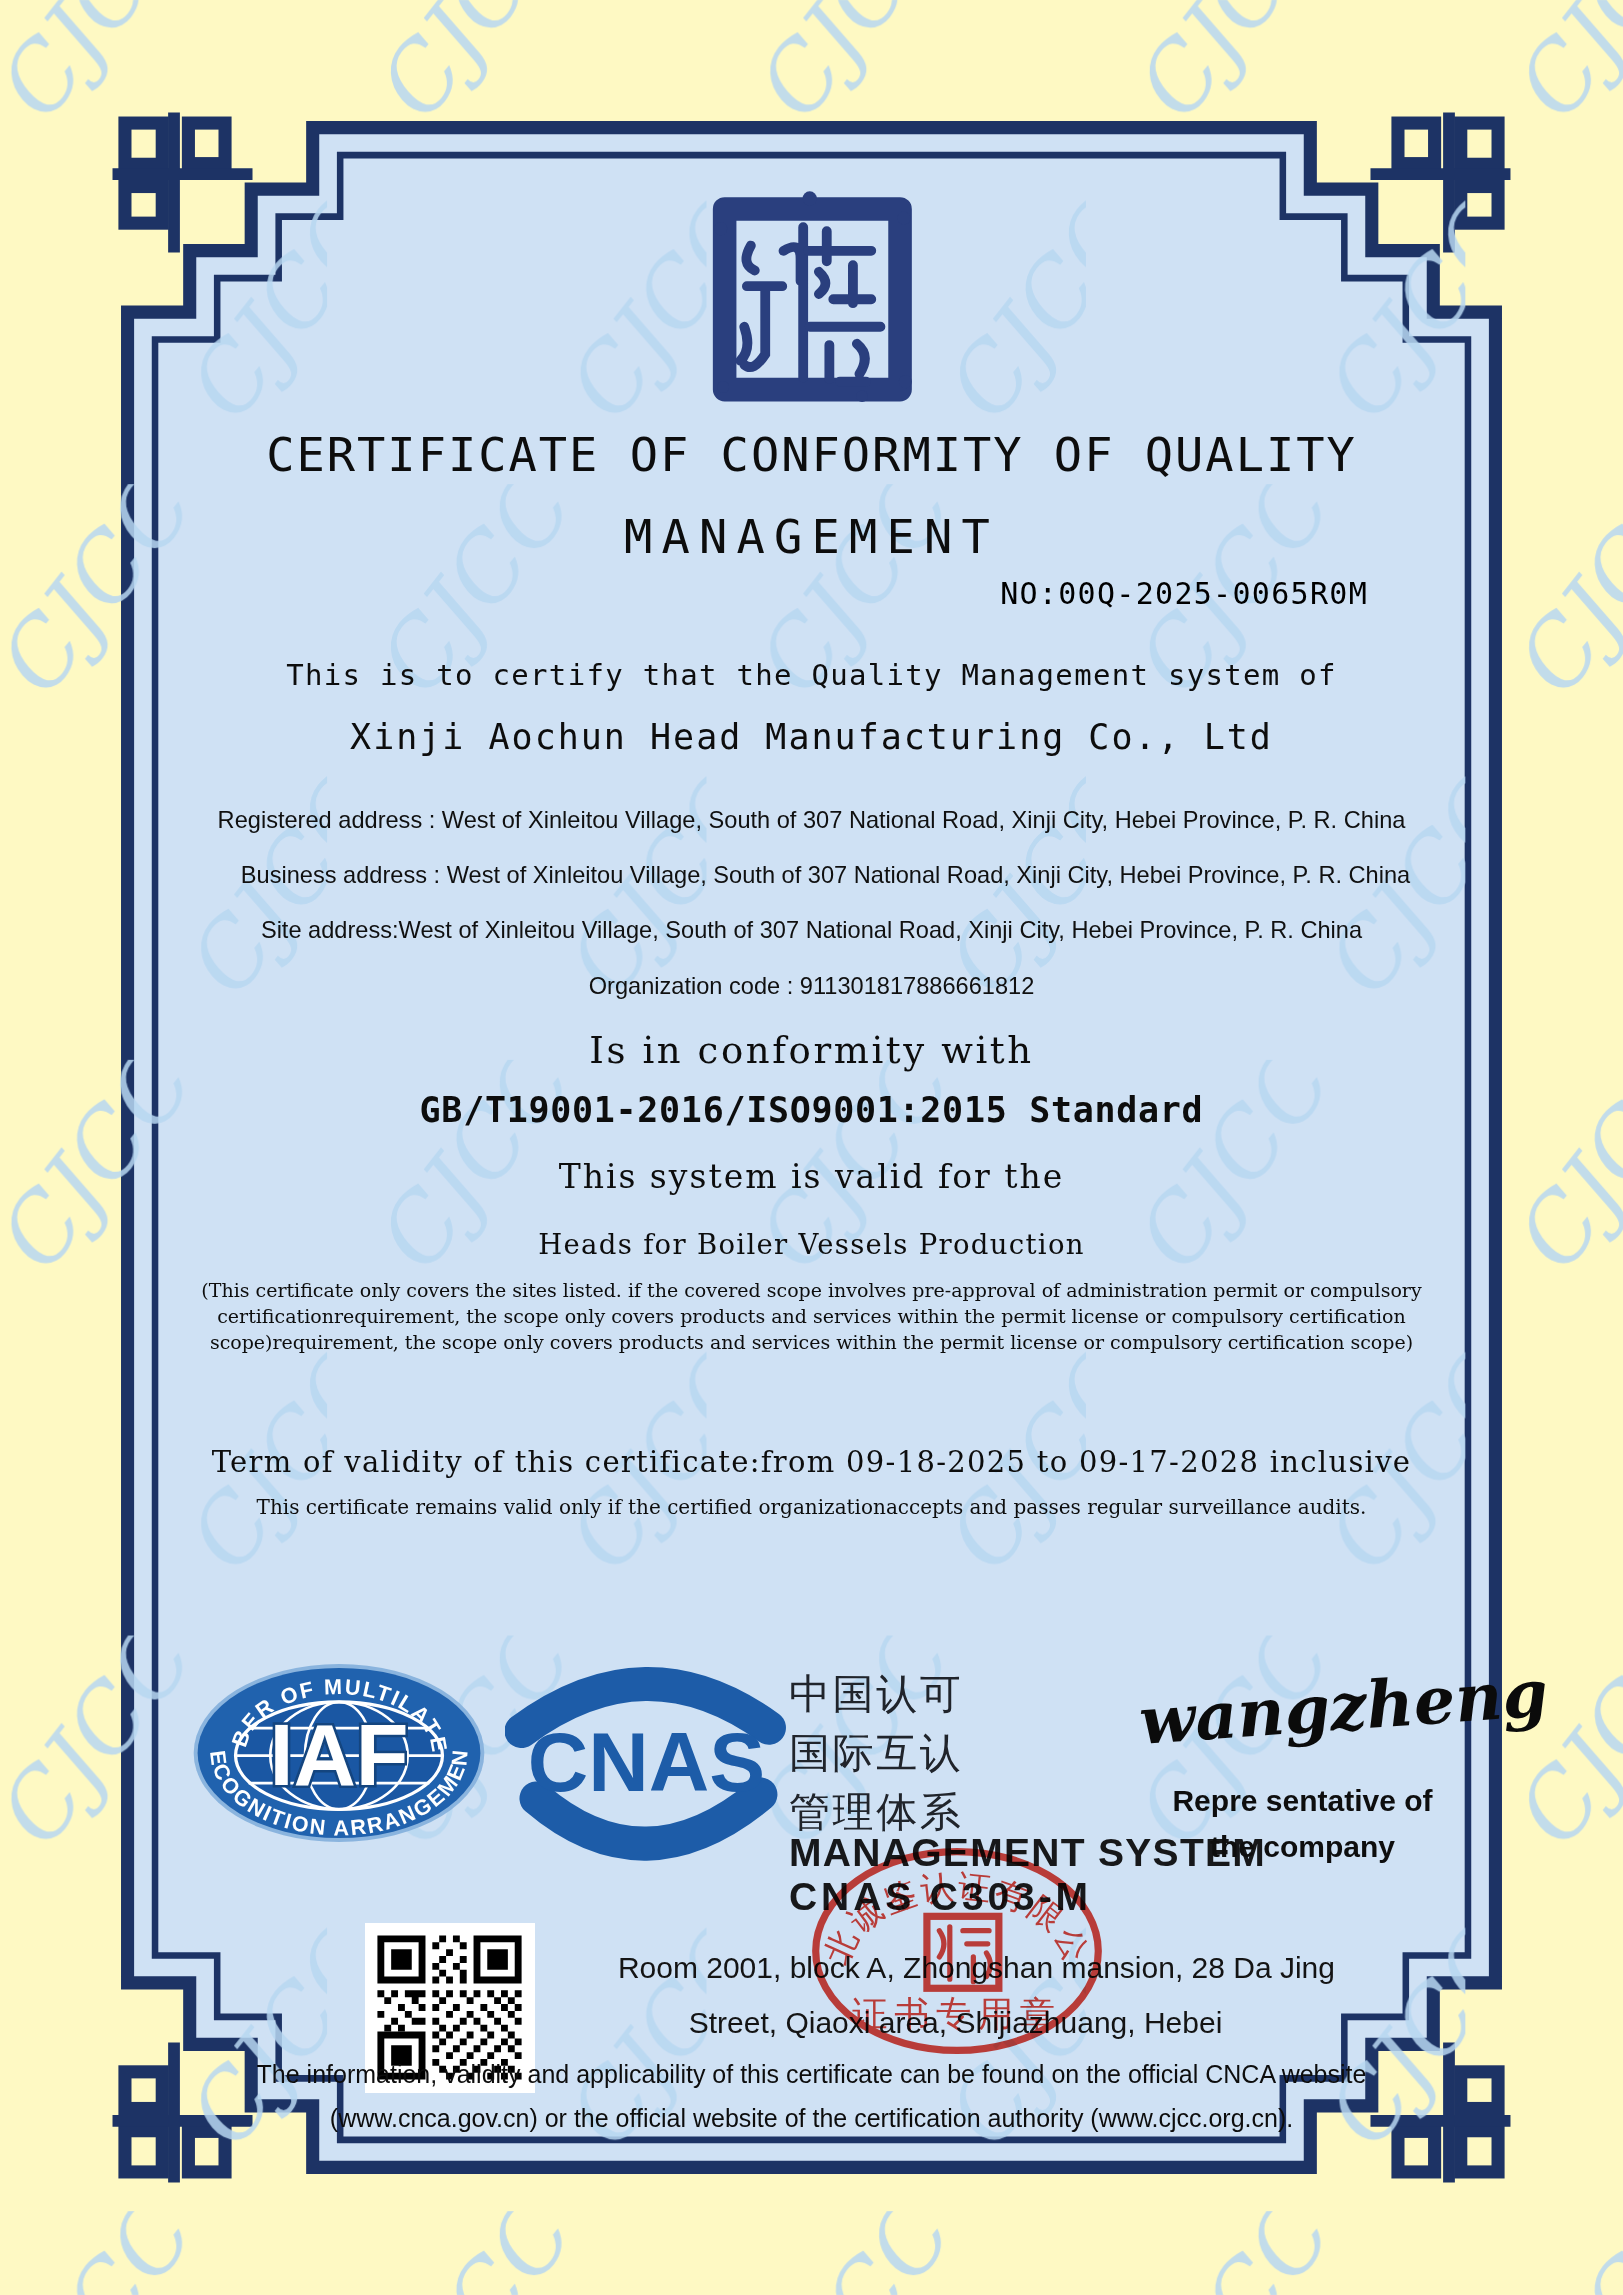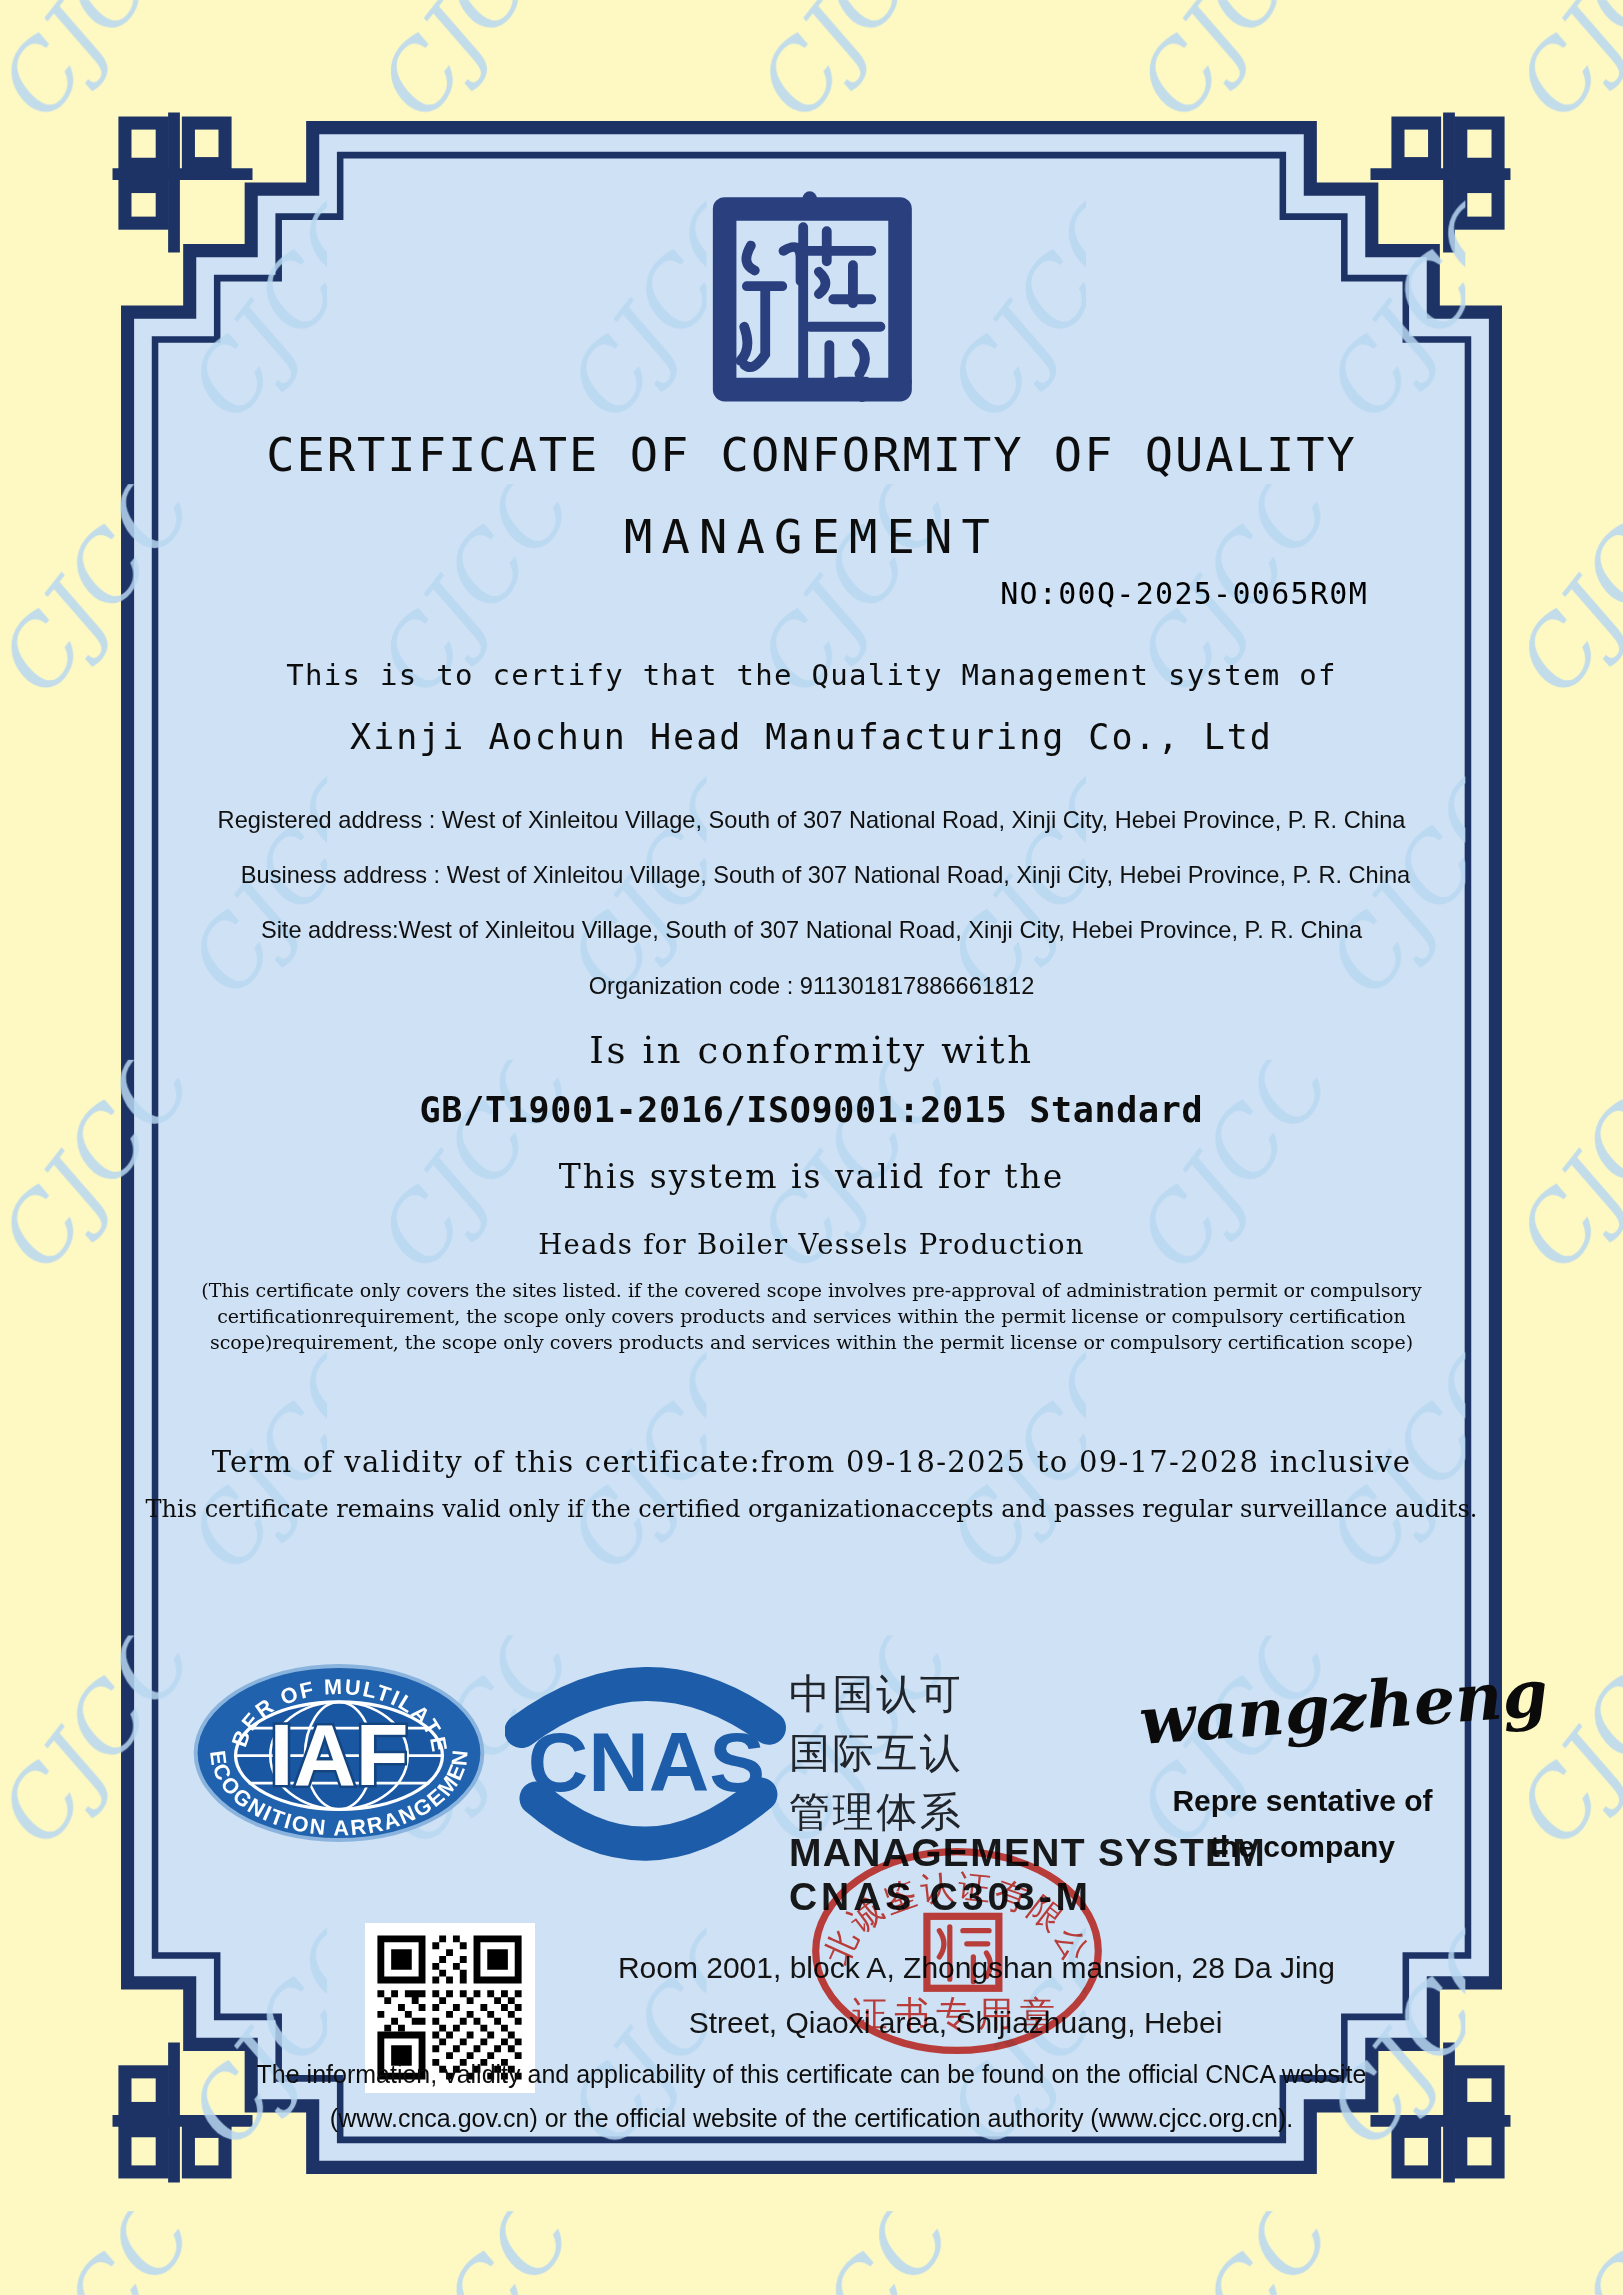--- a/index.html
+++ b/index.html
@@ -15,21 +15,21 @@
   .t-no{font-size:30px;letter-spacing:1.3px;}
   .t-certify{font-size:29px;letter-spacing:1.3px;}
   .t-company{font-size:35px;letter-spacing:2px;font-weight:500;}
   .t-addr{font-size:23.6px;color:#101010;}
   .t-conf{font-size:37px;letter-spacing:2.6px;}
   .t-std{font-size:35px;font-weight:bold;letter-spacing:0.7px;}
   .t-valid{font-size:33px;letter-spacing:2px;}
   .t-scope{font-size:27.5px;letter-spacing:1.3px;}
   .t-note{font-size:19px;line-height:26px;}
   .t-date{font-size:29px;letter-spacing:1.3px;}
-  .t-surv{font-size:24px;}
+  .t-surv{font-size:20px;}
   .t-footer{font-size:25px;}
   .cn-line{font-size:41px;color:#20242b;letter-spacing:2.6px;}
   .en-bold{font-size:39px;font-weight:bold;color:#17181a;letter-spacing:1.3px;}
   .code-bold{font-size:39px;font-weight:bold;color:#17181a;letter-spacing:3.9px;}
   .sig{font-family:"DejaVu Serif",serif;font-style:italic;font-weight:bold;font-size:65px;color:#0b0b0b;transform:rotate(-4deg);}
   .sig-cap{font-size:30px;font-weight:bold;color:#0e0e0e;}
   .issuer-name{font-size:27.5px;font-weight:bold;color:#0e0e0e;}
   .issuer-addr{font-size:30px;color:#141414;}
   .wm-text{font-family:"DejaVu Serif",serif;font-style:italic;font-size:140px;fill:#b7d7f1;}
   svg text{font-family:"Liberation Sans",sans-serif;}

